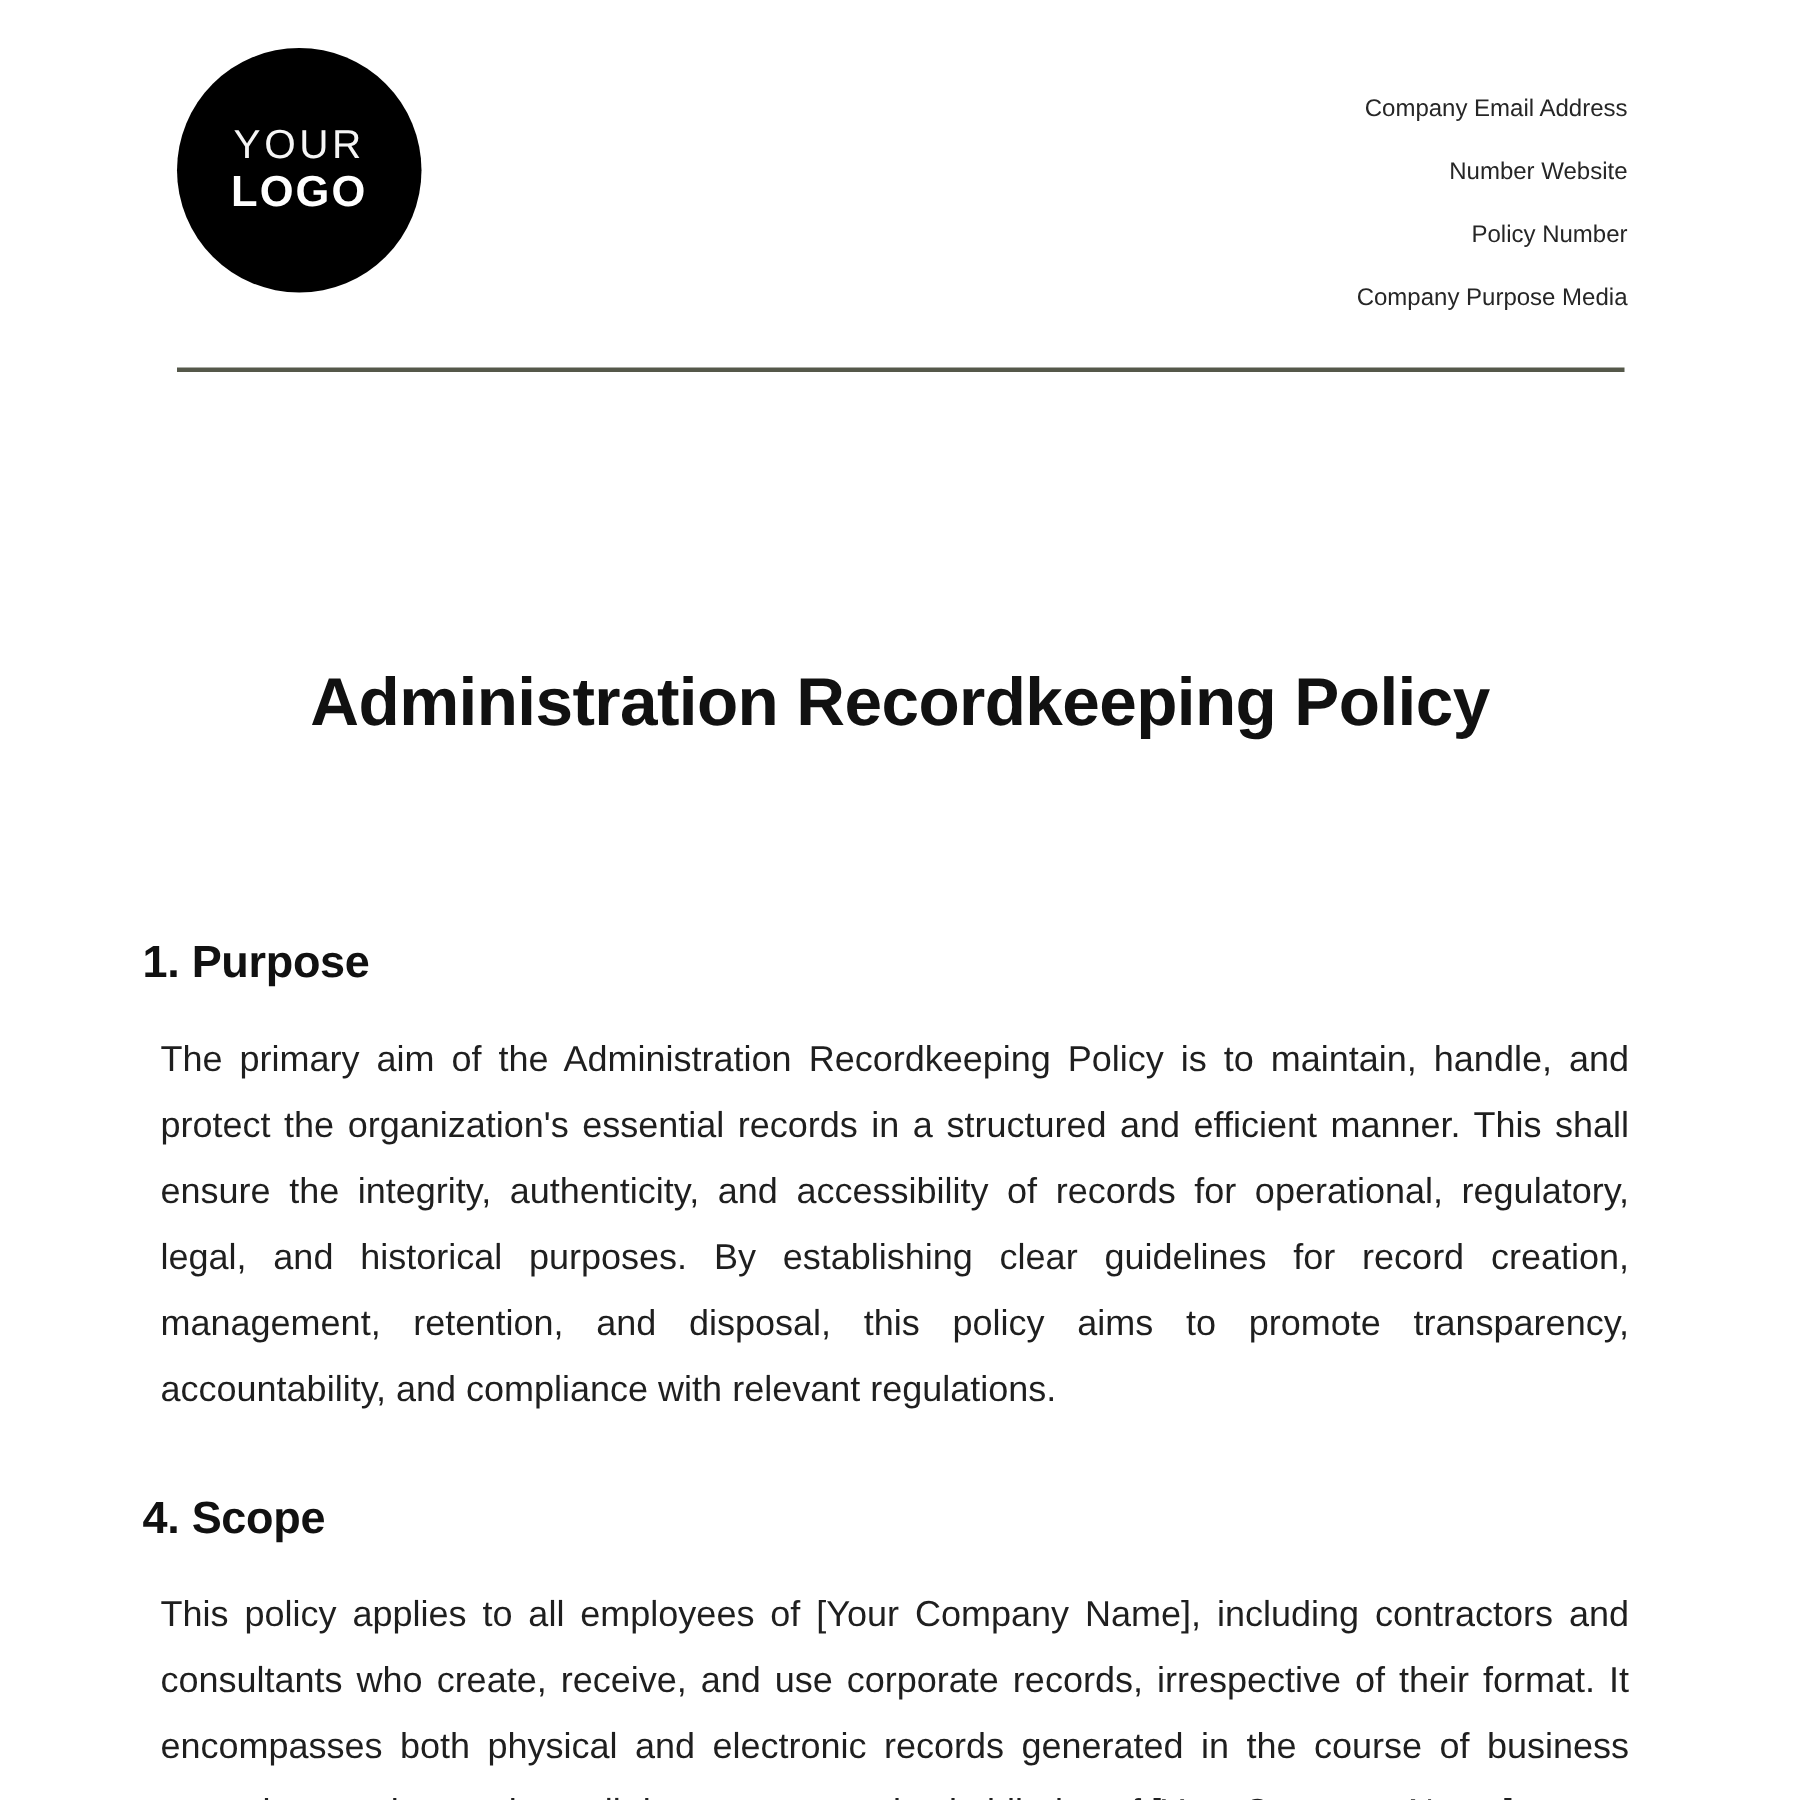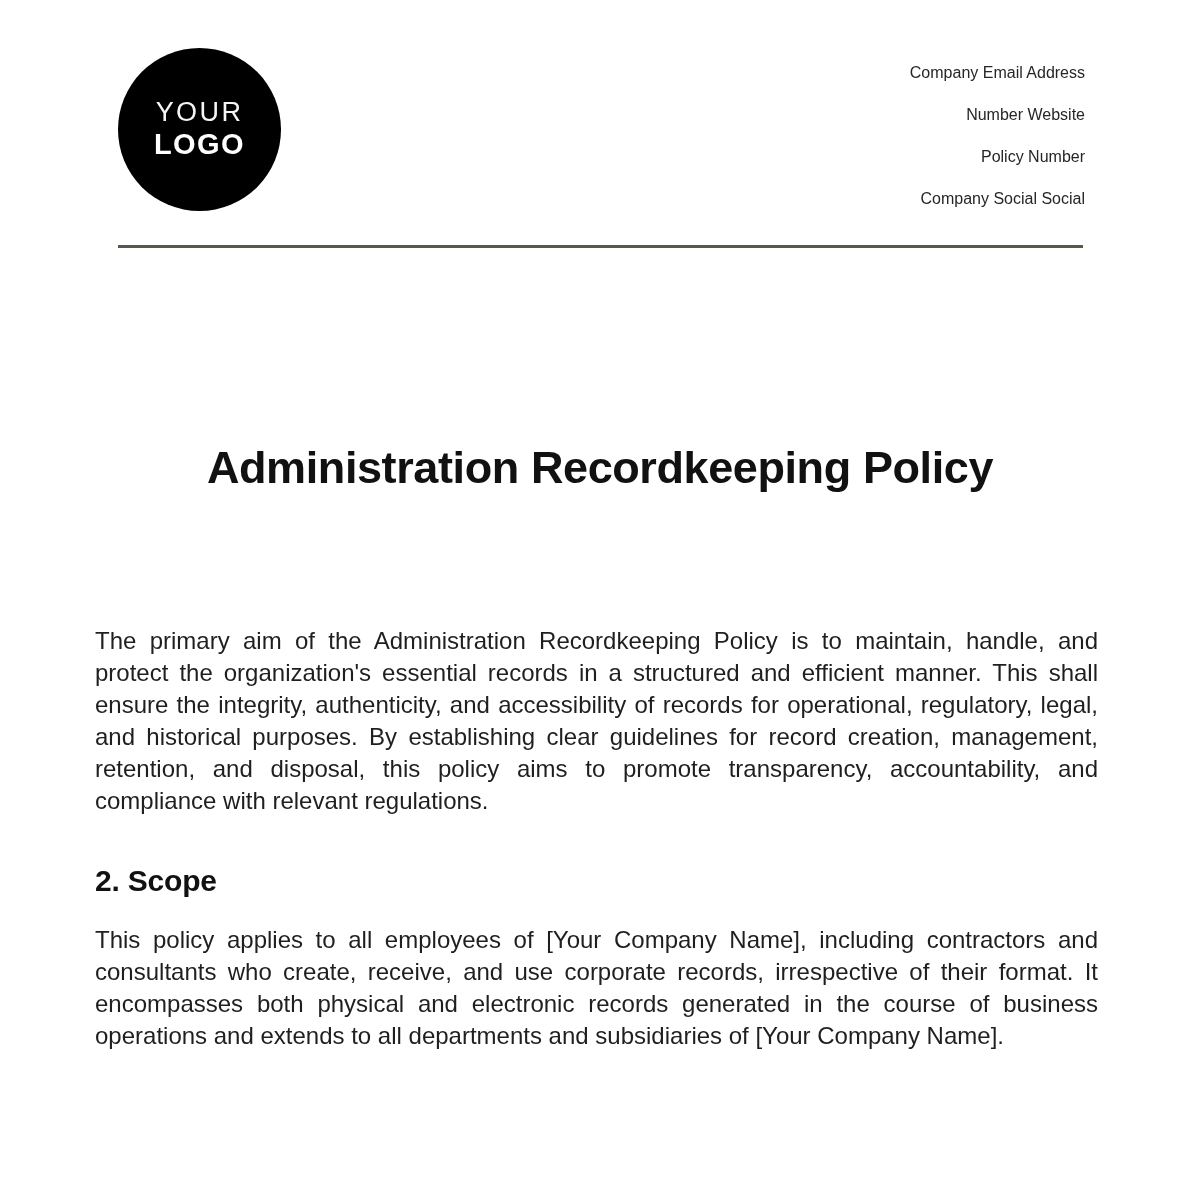--- a/index.html
+++ b/index.html
@@ -34,21 +34,21 @@
     position: absolute;
     left: 0;
     top: 0;
     width: 1200px;
     height: 250px;
   }
 
   .logo-badge {
     position: absolute;
     left: 118px;
-    top: 48px;
+    top: 32px;
     width: 163px;
     height: 163px;
     border-radius: 50%;
     background: #000000;
     display: flex;
     flex-direction: column;
     align-items: center;
     justify-content: center;
   }
 
@@ -134,57 +134,58 @@
     margin: 0 0 25px 0;
     line-height: 1.15;
     letter-spacing: -0.2px;
   }
 
   .section-paragraph {
     font-family: "Liberation Sans", sans-serif;
     font-size: 24px;
     font-weight: normal;
     color: #1f1f1f;
-    line-height: 32px;
+    line-height: 44px;
     text-align: justify;
     text-justify: inter-word;
-    margin: 0;
+    margin: 12px;
     hyphens: none;
   }
 </style>
 </head>
 <body>
 
 <div class="page">
 
   <div class="doc-header">
 
     <div class="logo-badge">
       <div class="logo-line-top">YOUR</div>
       <div class="logo-line-bottom">LOGO</div>
     </div>
 
     <div class="contact-block">
       <div class="contact-line">Company Email Address</div>
       <div class="contact-line">Number Website</div>
       <div class="contact-line">Policy Number</div>
-      <div class="contact-line">Company Social Social</div>
+      <div class="contact-line">Company Purpose Media</div>
     </div>
 
     <div class="header-rule"></div>
   </div>
 
   <h1 class="doc-title">Administration Recordkeeping Policy</h1>
 
   <div class="doc-body">
 
     <div class="section">
+      <h2 class="section-heading">1. Purpose</h2>
       <p class="section-paragraph">The primary aim of the Administration Recordkeeping Policy is to maintain, handle, and protect the organization's essential records in a structured and efficient manner. This shall ensure the integrity, authenticity, and accessibility of records for operational, regulatory, legal, and historical purposes. By establishing clear guidelines for record creation, management, retention, and disposal, this policy aims to promote transparency, accountability, and compliance with relevant regulations.</p>
     </div>
 
     <div class="section">
-      <h2 class="section-heading">2. Scope</h2>
+      <h2 class="section-heading">4. Scope</h2>
       <p class="section-paragraph">This policy applies to all employees of [Your Company Name], including contractors and consultants who create, receive, and use corporate records, irrespective of their format. It encompasses both physical and electronic records generated in the course of business operations and extends to all departments and subsidiaries of [Your Company Name].</p>
     </div>
 
   </div>
 
 </div>
 
 </body></html>

